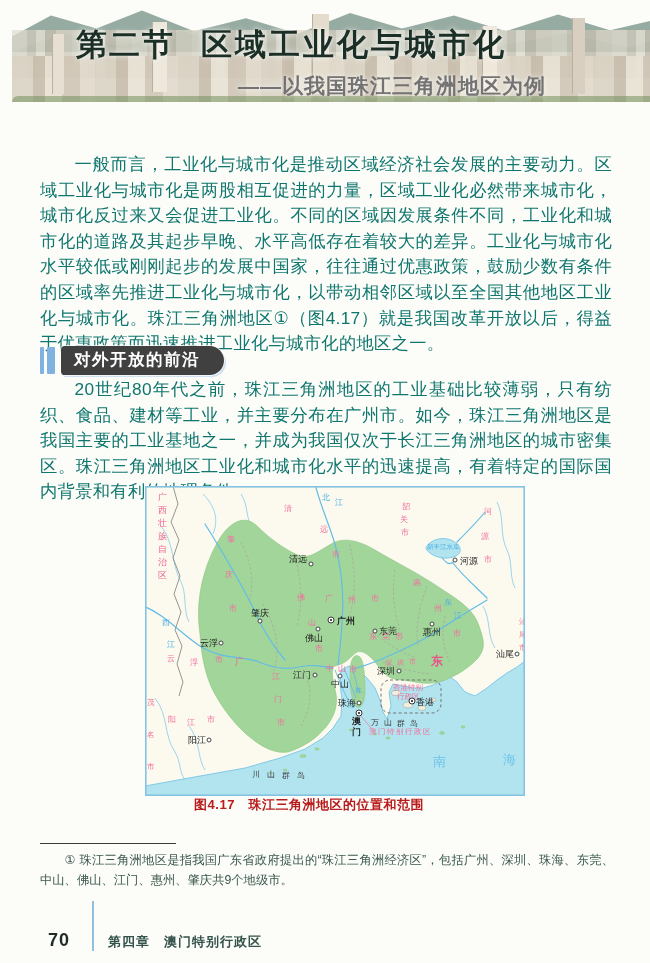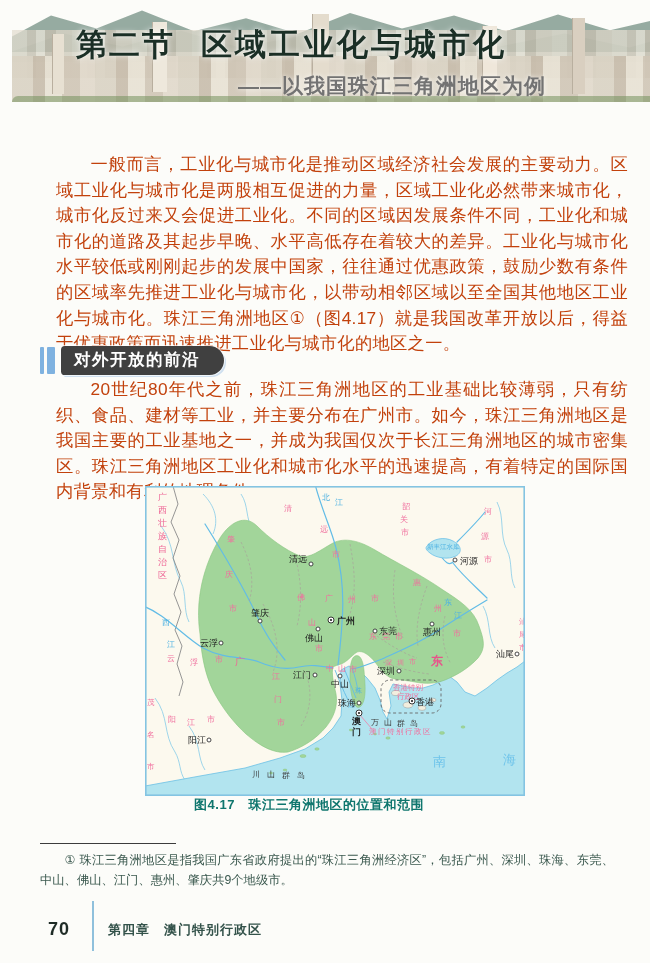--- a/index.html
+++ b/index.html
@@ -28,42 +28,42 @@
   .road{position:absolute;left:0;right:0;top:105px;height:17px;background:#e6e4da;}
   .dots{position:absolute;left:0;right:0;top:112px;height:3px;
     background:repeating-linear-gradient(90deg,#4a86c8 0 3px,transparent 3px 9px);}
   .title-wrap{position:absolute;left:64px;top:24px;white-space:nowrap;
     text-shadow:0 0 6px rgba(255,255,255,.85),0 0 2px rgba(255,255,255,.6);}
   .sec-no{font-size:31px;font-weight:bold;color:#1b2f26;letter-spacing:2px;margin-right:26px;}
   .sec-title{font-size:31px;font-weight:bold;color:#1b2f26;letter-spacing:3px;}
   .subtitle{position:absolute;left:226px;top:72px;font-size:21px;font-weight:bold;color:#737373;
     letter-spacing:1px;white-space:nowrap;text-shadow:0 0 5px rgba(255,255,255,.85);}
   
-  .para{position:absolute;left:56px;width:572px;font-size:17.3px;line-height:25.6px;
-    text-align:justify;text-indent:2em;letter-spacing:.3px;color:#c2410c;margin:0;}
+  .para{position:absolute;left:40px;width:572px;font-size:17.3px;line-height:25.6px;
+    text-align:justify;text-indent:2em;letter-spacing:.3px;color:#0f766e;margin:0;}
   .p1{top:152px;}
   .p2{top:377px;}
   
   .badge-row{position:absolute;left:40px;top:346px;display:flex;align-items:center;height:28px;}
   .bar{background:#7fb2e0;height:27px;border-radius:1px;}
   .bar1{width:4px;margin-right:3px;}
   .bar2{width:8px;margin-right:6px;}
   .pill{background:#404040;color:#fff;font-size:16.5px;font-weight:bold;letter-spacing:1.5px;
     padding:3px 24px 4px 13px;border-radius:4px 15px 15px 4px;box-shadow:0 0 0 1px rgba(255,255,255,.7),2px 2px 0 rgba(120,170,220,.35);}
   
   .map-wrap{position:absolute;left:145px;top:486px;width:380px;height:310px;}
   .map-wrap svg{display:block;}
   .fig-caption{position:absolute;left:0;top:796px;width:618px;text-align:center;
-    font-size:13px;font-weight:bold;color:#0f766e;letter-spacing:.5px;}
+    font-size:13px;font-weight:bold;color:#b91c1c;letter-spacing:.5px;}
   
   .fn-rule{position:absolute;left:40px;top:843px;width:136px;border-top:1.3px solid #3c3c3c;}
   .footnote{position:absolute;left:40px;top:851px;width:574px;font-size:12.3px;line-height:19.5px;
     text-align:justify;text-indent:2em;color:#3a584e;margin:0;}
   
-  .footer{position:absolute;left:48px;top:901px;display:flex;align-items:center;}
+  .footer{position:absolute;left:48px;top:901px;display:flex;align-items:flex-end;}
   .page-no{font-size:18px;font-weight:bold;color:#1e2b26;letter-spacing:1px;margin-top:6px;}
   .foot-line{width:2px;height:50px;background:#8fc0dc;margin:0 14px 0 22px;}
   .chapter{font-size:13px;font-weight:bold;color:#33524a;letter-spacing:1px;margin-top:8px;white-space:nowrap;}
 </style>
 </head>
 <body>
 
 <div class="header">
   <div class="mtn mtn2"></div>
   <div class="mtn mtn1"></div>

